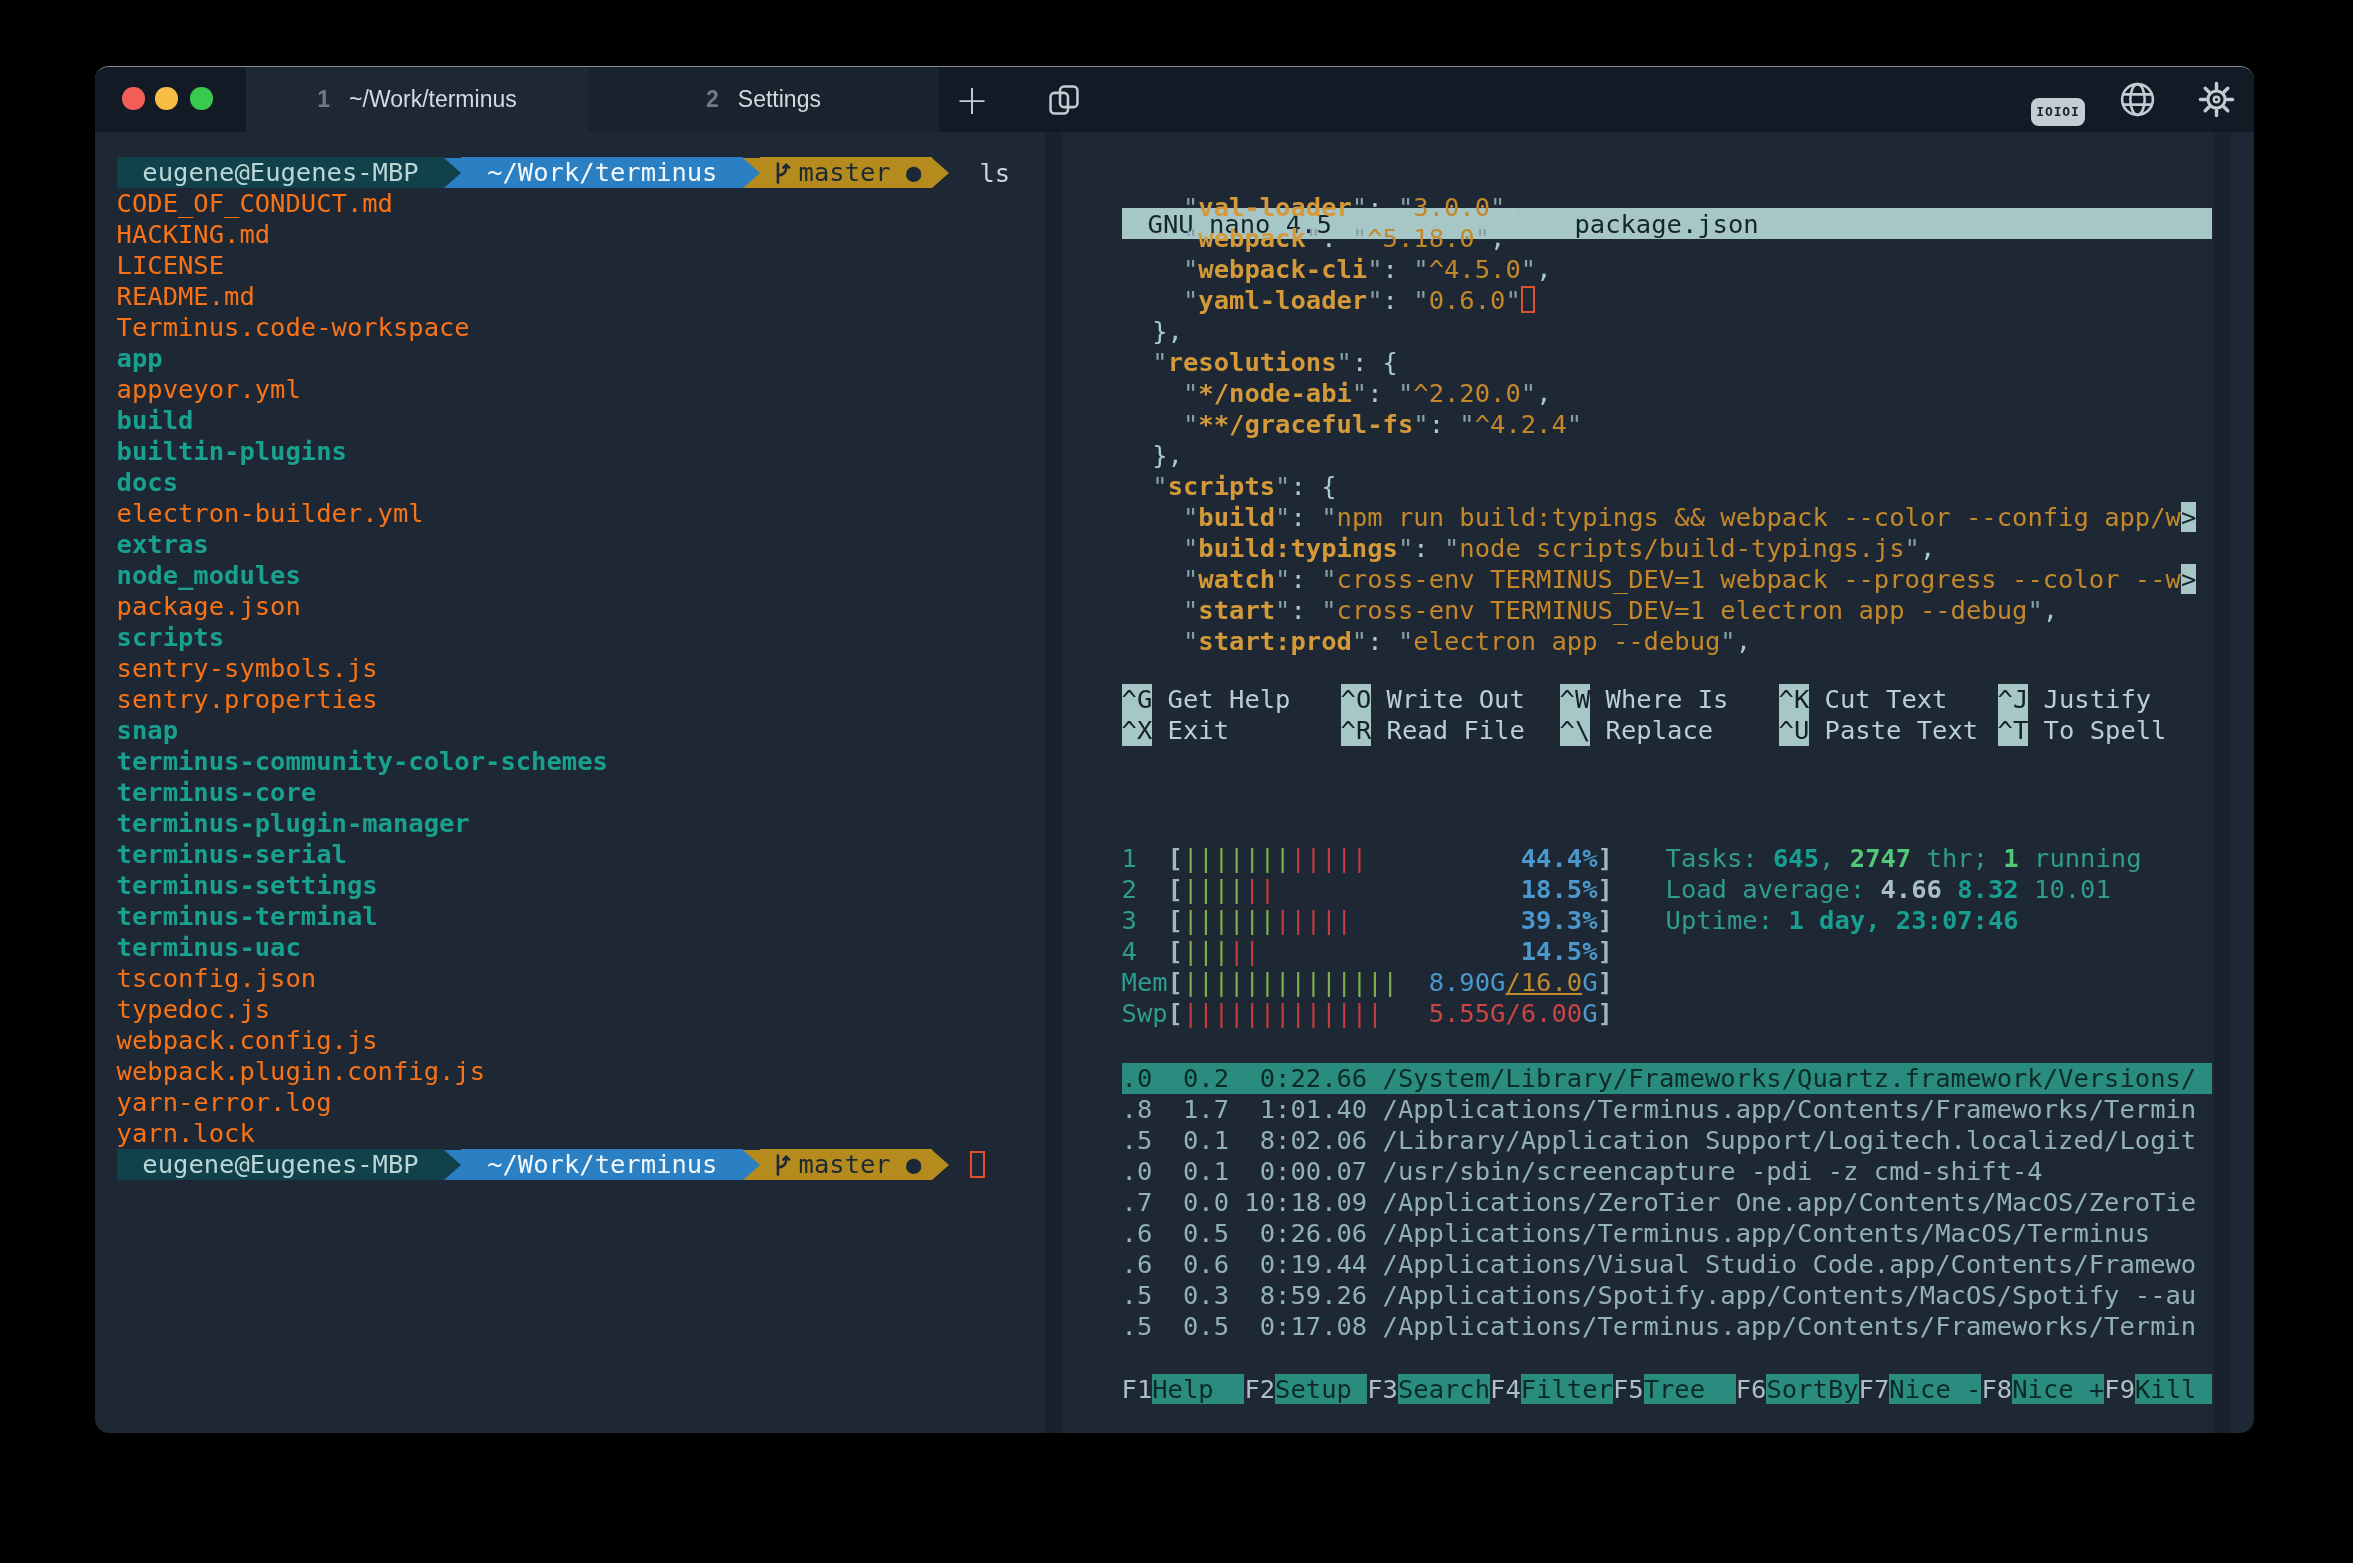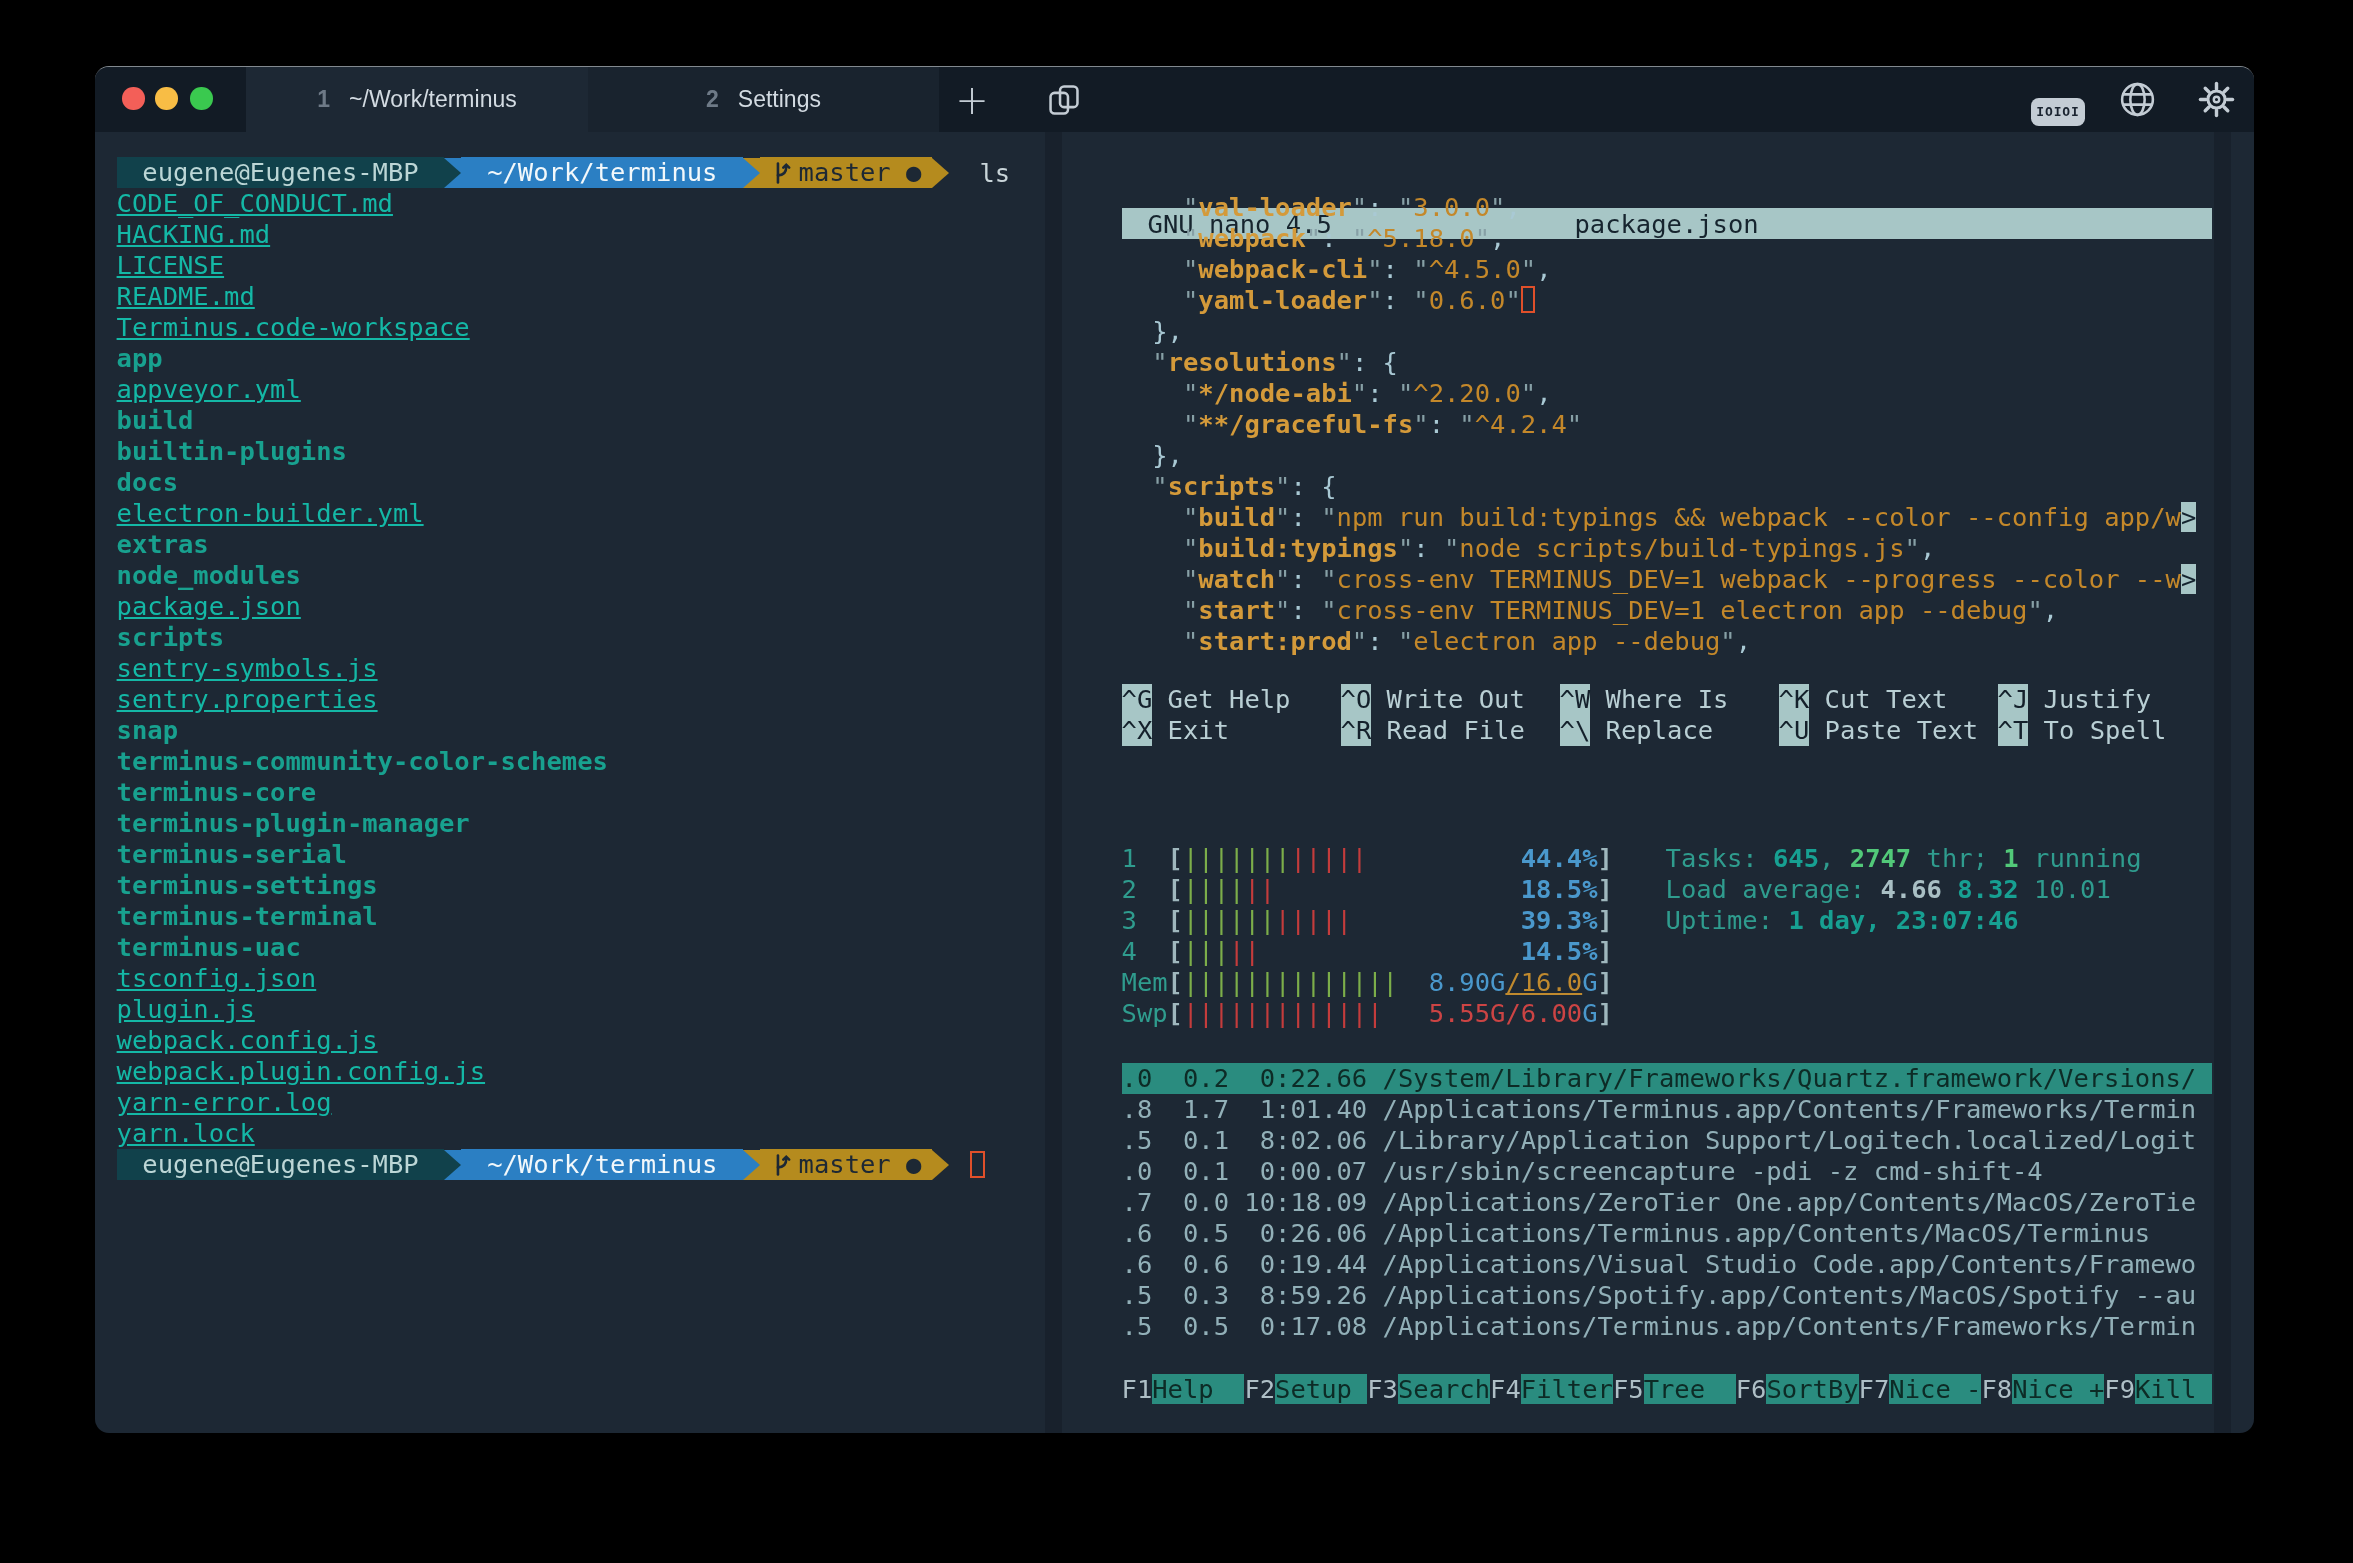--- a/index.html
+++ b/index.html
@@ -26,21 +26,21 @@
           font-family:"DejaVu Sans Mono",monospace;}
   
   .content{position:relative;height:1301px;display:flex;}
   .pane{position:relative;height:100%;}
   .pane.left{width:968px;}
   .pane.right{width:1192px;}
   .scrollstrip{position:absolute;top:0;height:100%;width:17.3px;background:#18212c;}
   .line{white-space:pre;height:31px;line-height:31px;font-size:25.5px;}
   
   .leftflow{position:absolute;left:21.6px;top:25px;}
-  .f{color:#14b8a6;text-decoration:underline;}
+  .f{color:#f97316;}
   .d{color:#18a18f;font-weight:700;}
   
   .promptline{display:flex;align-items:center;height:31px;}
   .seg{height:31px;line-height:31px;font-size:25.5px;white-space:pre;padding:0 10.4px;}
   .seg1{background:#11414b;color:#bcd6d6;}
   .seg2{background:#2b7fc3;color:#f2f8fb;}
   .seg3{background:#b58b1e;color:#1d2834;display:flex;align-items:center;gap:7px;}
   .arr{width:0;height:0;border-top:15.6px solid transparent;border-bottom:15.6px solid transparent;border-left-width:17.3px;border-left-style:solid;}
   .arr1{border-left-color:#11414b;background:#2b7fc3;}
   .arr2{border-left-color:#2b7fc3;background:#b58b1e;}
@@ -187,21 +187,21 @@
             <div class="line f">sentry.properties</div>
             <div class="line d">snap</div>
             <div class="line d">terminus-community-color-schemes</div>
             <div class="line d">terminus-core</div>
             <div class="line d">terminus-plugin-manager</div>
             <div class="line d">terminus-serial</div>
             <div class="line d">terminus-settings</div>
             <div class="line d">terminus-terminal</div>
             <div class="line d">terminus-uac</div>
             <div class="line f">tsconfig.json</div>
-            <div class="line f">plugin.js</div>
+            <div class="line f">typedoc.js</div>
             <div class="line f">webpack.config.js</div>
             <div class="line f">webpack.plugin.config.js</div>
             <div class="line f">yarn-error.log</div>
             <div class="line f">yarn.lock</div>
             <div class="promptline">
               <span class="seg seg1"> eugene@Eugenes-MBP </span>
               <span class="arr arr1"></span>
               <span class="seg seg2"> ~/Work/terminus </span>
               <span class="arr arr2"></span>
               <span class="seg seg3"><span><svg width="21" height="26" viewBox="0 0 16 22" fill="none" stroke="#1d2834" stroke-width="2.2" stroke-linecap="round">

